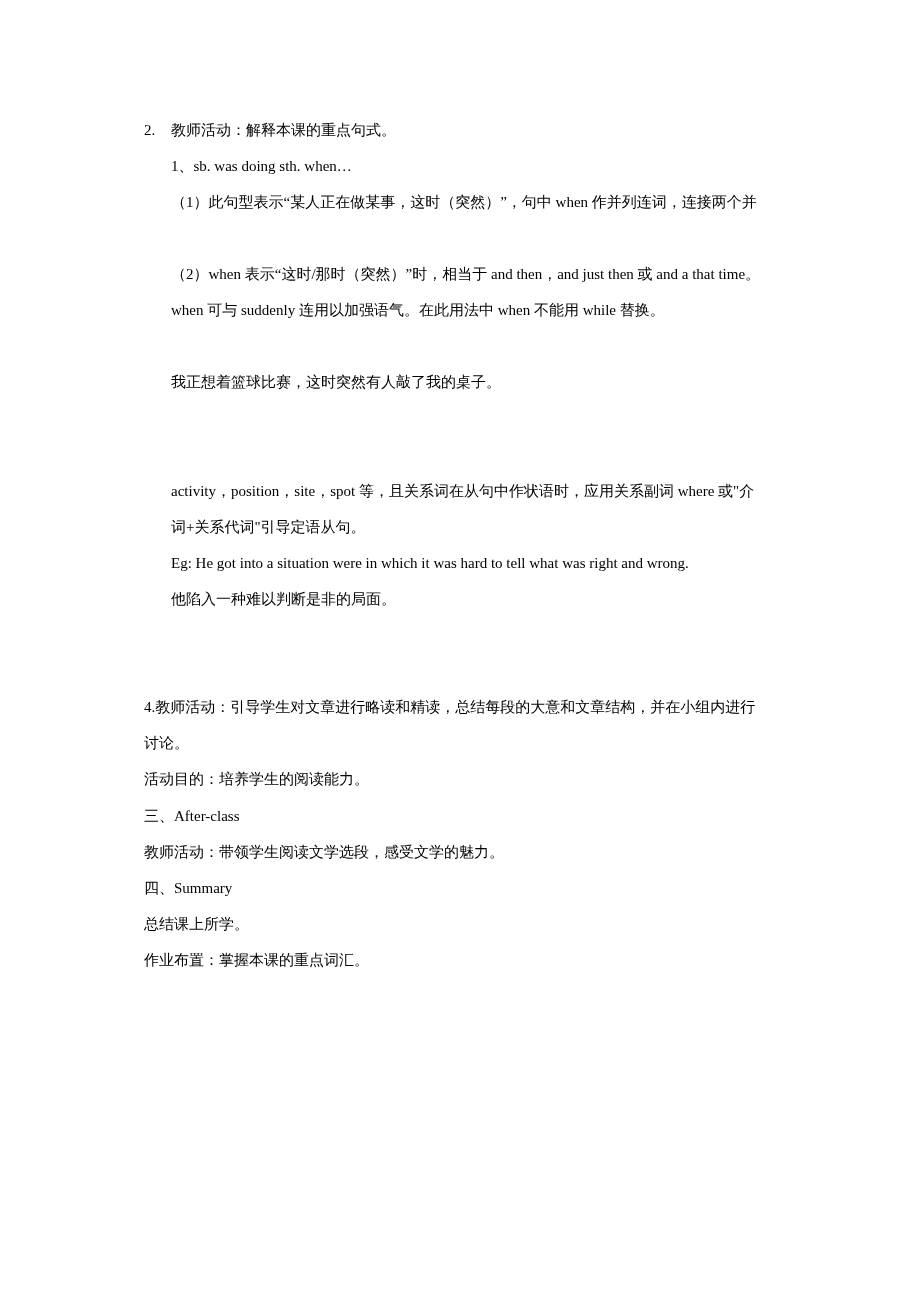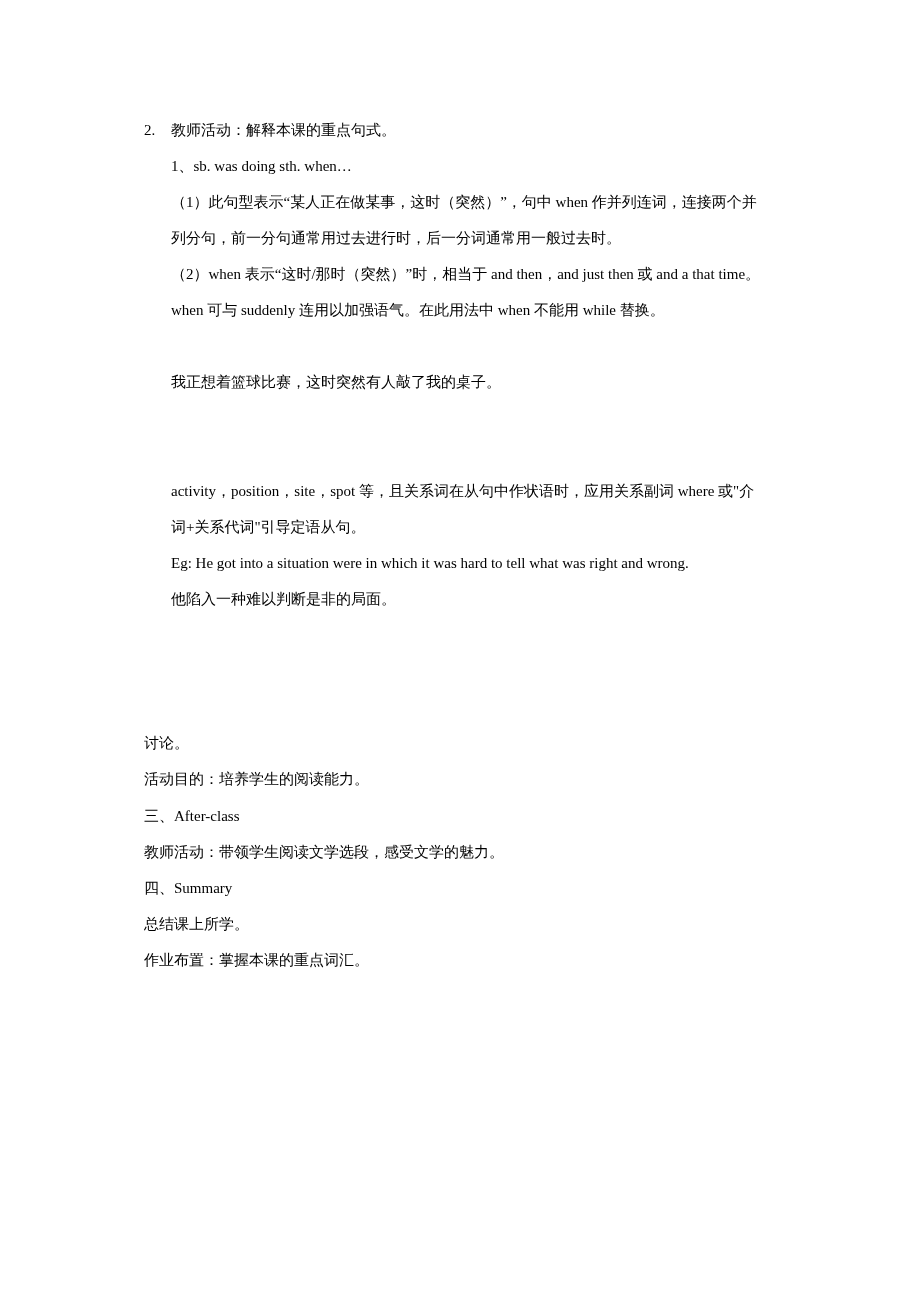--- a/index.html
+++ b/index.html
@@ -11,28 +11,28 @@
     .l1 { left: 159px; }
     .num { display: inline-block; width: 27px; }
   </style>
 </head>
 <body>
 
 <div class="page">
   <div class="line l0" style="top:120px"><span class="num">2.</span><span>教师活动：解释本课的重点句式。</span></div>
   <div class="line l1" style="top:156px">1、sb. was doing sth. when…</div>
   <div class="line l1" style="top:192px">（1）此句型表示“某人正在做某事，这时（突然）”，句中 when 作并列连词，连接两个并</div>
-  <div class="line l1" style="top:228px">列分句，前一分句通常用过去进行时，后一分词通常用一般过去时。</div>
   <div class="line l1" style="top:264px">（2）when 表示“这时/那时（突然）”时，相当于 and then，and just then 或 and a that time。</div>
   <div class="line l1" style="top:300px">when  可与 suddenly 连用以加强语气。在此用法中 when 不能用 while 替换。</div>
   <div class="line l1" style="top:372px">我正想着篮球比赛，这时突然有人敲了我的桌子。</div>
   <div class="line l1" style="top:481px">activity，position，site，spot 等，且关系词在从句中作状语时，应用关系副词 where 或"介</div>
   <div class="line l1" style="top:517px">词+关系代词"引导定语从句。</div>
   <div class="line l1" style="top:553px">Eg: He got into a situation were in which it was hard to tell what was right and wrong.</div>
   <div class="line l1" style="top:589px">他陷入一种难以判断是非的局面。</div>
+  <div class="line l0" style="top:697px">4.教师活动：引导学生对文章进行略读和精读，总结每段的大意和文章结构，并在小组内进行</div>
   <div class="line l0" style="top:733px">讨论。</div>
   <div class="line l0" style="top:769px">活动目的：培养学生的阅读能力。</div>
   <div class="line l0" style="top:806px">三、After-class</div>
   <div class="line l0" style="top:842px">教师活动：带领学生阅读文学选段，感受文学的魅力。</div>
   <div class="line l0" style="top:878px">四、Summary</div>
   <div class="line l0" style="top:914px">总结课上所学。</div>
   <div class="line l0" style="top:950px">作业布置：掌握本课的重点词汇。</div>
 </div>
 
 </body></html>

